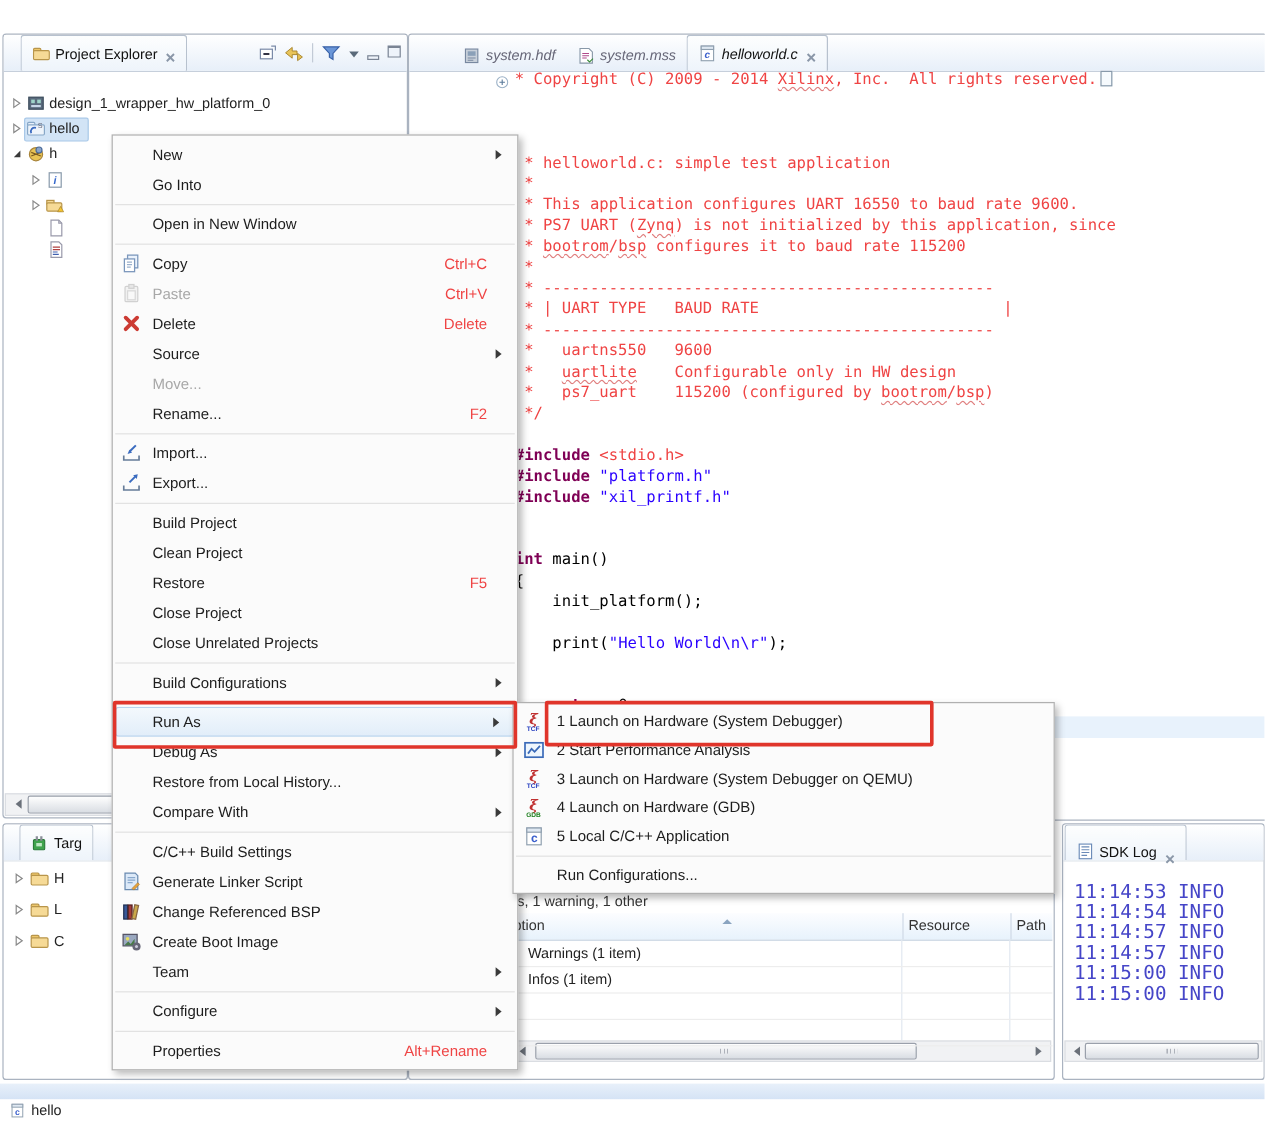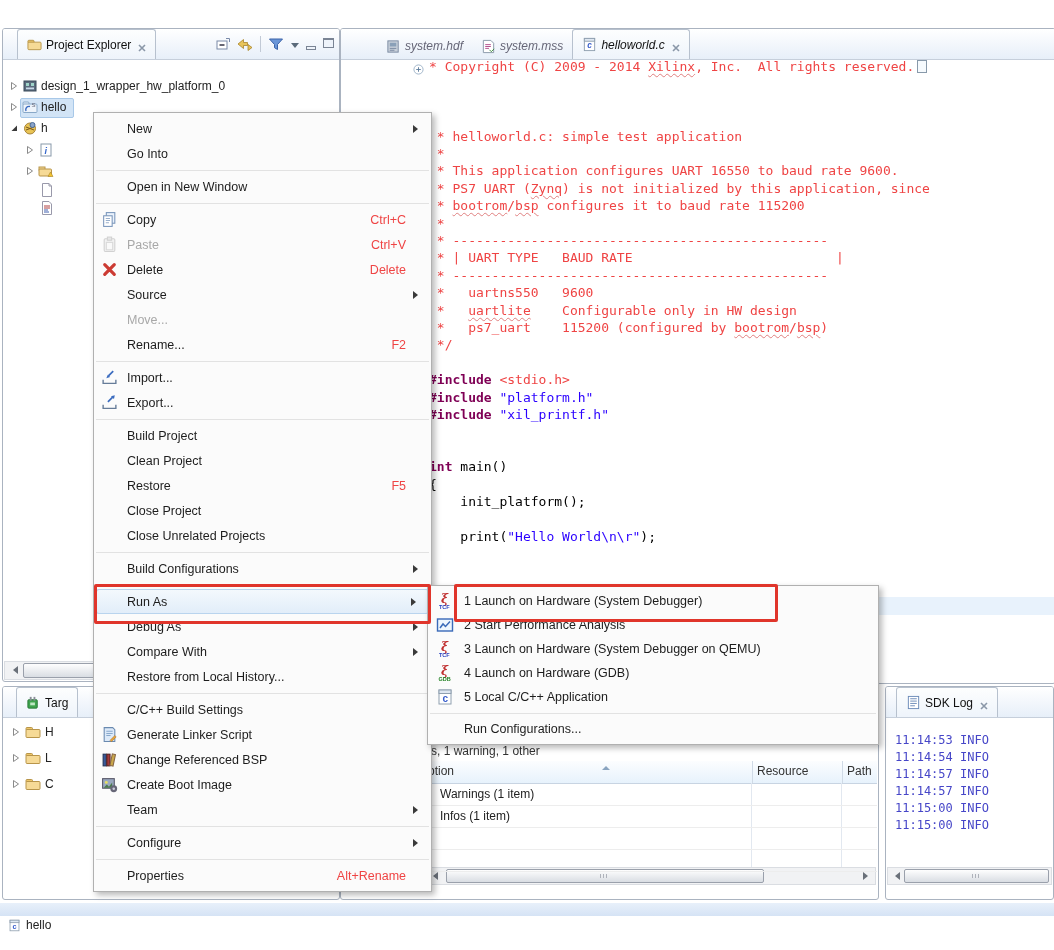--- a/index.html
+++ b/index.html
@@ -71,21 +71,21 @@
   .sortcaret{position:absolute;left:260px;top:1px;width:0;height:0;border:4px solid transparent;border-bottom:4px solid #8aa4c0;}
   
   .sbtrack{position:absolute;background:#f1f2f4;border:1px solid #dadde2;}
   .sbthumb{position:absolute;top:1px;bottom:1px;background:linear-gradient(#fefefe,#d9dde3);
            border:1px solid #9aa0ab;border-radius:2px;}
   .grip::after{content:'';position:absolute;left:50%;top:4px;bottom:4px;width:9px;margin-left:-5px;
            background:repeating-linear-gradient(90deg,#aeb2ba 0 1px,transparent 1px 3px);}
   .sbarrow-l{position:absolute;width:0;height:0;border:4px solid transparent;border-right:5px solid #6a7079;}
   .sbarrow-r{position:absolute;width:0;height:0;border:4px solid transparent;border-left:5px solid #6a7079;}
   
-  .logline{position:absolute;left:9px;font-family:"DejaVu Sans Mono",monospace;font-size:12px;color:#4646c8;white-space:nowrap;}
+  .logline{position:absolute;left:9px;font-family:"DejaVu Sans Mono",monospace;font-size:16px;color:#4646c8;white-space:nowrap;}
   
   #statusband{position:absolute;left:0;top:903px;width:1054px;height:13px;background:linear-gradient(#e8f0fa,#d5e3f5);}
   #statusitem{position:absolute;left:8px;top:917px;height:16px;display:flex;align-items:center;gap:5px;font-size:12px;color:#222;}
   .stico{width:13px;height:13px;display:inline-block;}
 </style>
 </head>
 <body>
 
 <div id="root">
 
@@ -396,21 +396,21 @@
       <span class="sbarrow-r" style="right:3px;top:4px;"></span>
     </div>
   <div class="prowline" style="top: 118px;"></div>
       <div class="prowline" style="top: 140px;"></div>
       <div class="prowline" style="top: 162px;"></div>
       <div class="prowline" style="top: 184px;"></div>
     </div>
 
   <div class="panel" id="sdklog" style="left:885px;top:686px;width:167px;height:212px;">
     <div class="tabbar">
-      <div class="tab active" style="margin-left:10px;">
+      <div class="tab active" style="margin-left:1px;align-items:flex-end;">
         <span class="ticon" id="ico-sdklog">
             <svg viewBox="0 0 16 16">
               <rect x="2.5" y="1.5" width="11" height="13" fill="#fff" stroke="#6a8ab8"></rect>
               <path d="M4.5 4h7M4.5 6.5h7M4.5 9h7M4.5 11.5h5" stroke="#6a8ab8"></path>
             </svg>
           </span>
         <span>SDK Log</span>
         <span class="closeico"><svg viewBox="0 0 8 8">
               <path d="M1 1 L7 7 M7 1 L1 7" stroke="#8a97a8" stroke-width="1.6"></path>
             </svg></span>
@@ -558,26 +558,26 @@
         <span class="mlabel">Run As</span>
         <span class="marrow"></span>
       </div>
       <div class="mitem">
         <span class="micon"></span>
         <span class="mlabel">Debug As</span>
         <span class="marrow"></span>
       </div>
       <div class="mitem">
         <span class="micon"></span>
+        <span class="mlabel">Restore from Local History...</span>
+      </div>
+      <div class="mitem">
+        <span class="micon"></span>
         <span class="mlabel">Compare With</span>
         <span class="marrow"></span>
-      </div>
-      <div class="mitem">
-        <span class="micon"></span>
-        <span class="mlabel">Restore from Local History...</span>
       </div>
       <div class="msep"></div>
       <div class="mitem">
         <span class="micon"></span>
         <span class="mlabel">C/C++ Build Settings</span>
       </div>
       <div class="mitem">
         <span class="micon">
           <svg viewBox="0 0 16 16">
             <path d="M3 1.5h8l2 2v11H3z" fill="#dce9f8" stroke="#6a8ab0"></path>

